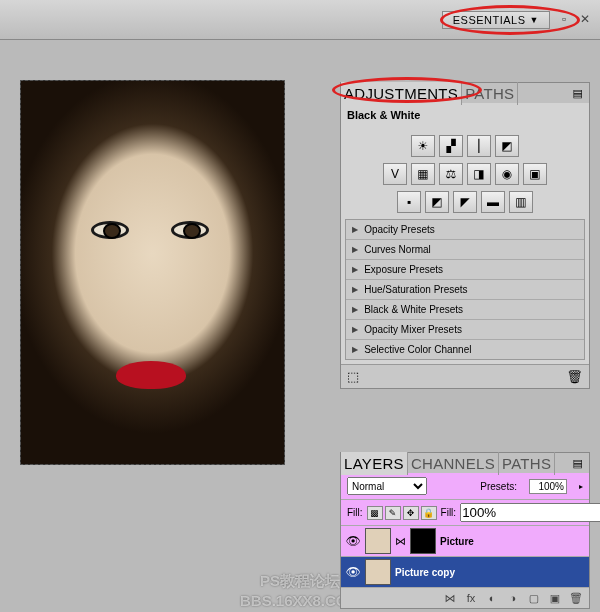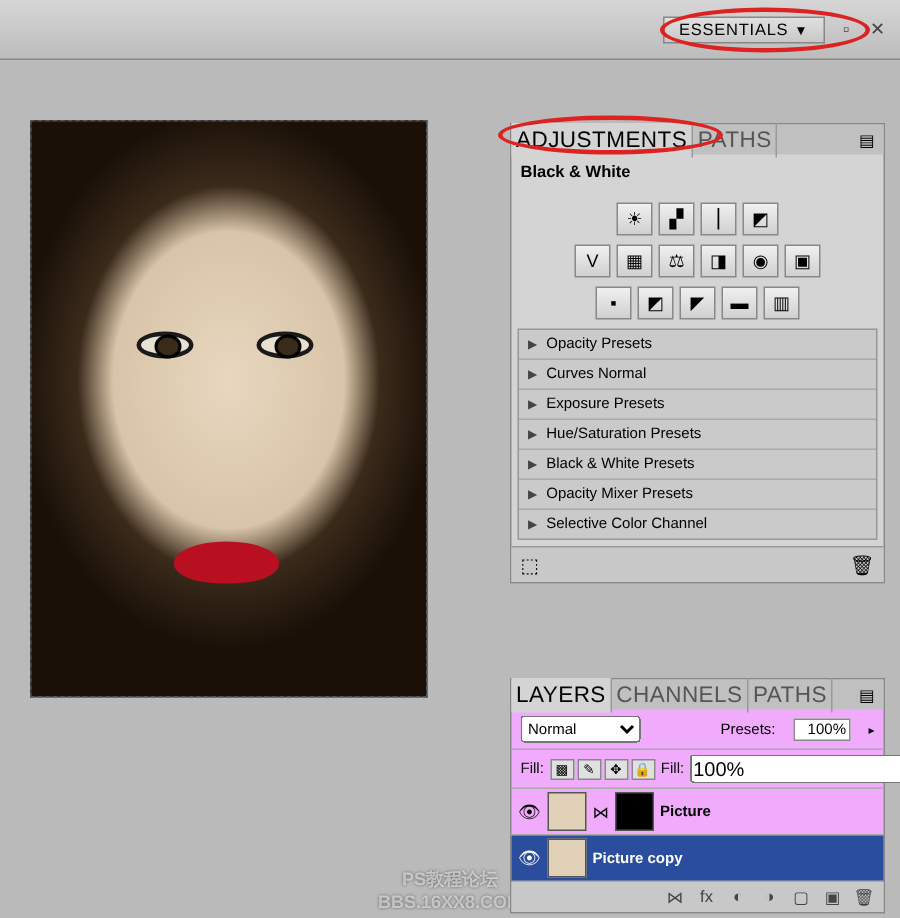--- a/index.html
+++ b/index.html
@@ -8,21 +8,21 @@
 .workspace-btn { position: absolute; right: 50px; top: 11px; background: linear-gradient(#e0e0e0,#c8c8c8); border: 1px solid #888; padding: 2px 10px; font-size: 11px; letter-spacing: 0.5px; cursor: pointer; display:flex; align-items:center; gap:4px;}
 .workspace-btn .arrow { font-size: 9px; }
 .win-icons { position: absolute; right: 8px; top: 12px; display: flex; gap: 6px; }
 .win-icons span { width: 12px; height: 12px; font-size: 12px; color:#444; cursor:pointer;}
 .canvas { position: absolute; left: 20px; top: 80px; width: 265px; height: 385px; background:#333; border: 1px dashed #555; overflow:hidden;}
 .face { width:100%; height:100%; background: radial-gradient(ellipse 140px 180px at 50% 45%, #e8d8c0 0%, #d8c4a8 55%, #3a2a1a 72%, #1a1008 100%);}
 .eye { position:absolute; width:38px; height:18px; background:#e8e0d0; border-radius:50%; border:3px solid #1a1a1a; }
 .eye.left{ top:140px; left:70px;} .eye.right{ top:140px; left:150px;}
 .pupil{position:absolute;width:18px;height:16px;background:#3a2a1a;border-radius:50%;top:-1px;left:9px;border:2px solid #000;}
 .lips{position:absolute;top:280px;left:95px;width:70px;height:28px;background:#b81020;border-radius:50% 50% 45% 45%;}
-.watermark{position:absolute;bottom:2px;left:50%;transform:translateX(-50%);color:rgba(255,255,255,0.55);font-size:12px;text-align:center;line-height:1.3;font-weight:bold;text-shadow:0 0 2px rgba(0,0,0,0.5);}
+.watermark{position:absolute;bottom:2px;left:50%;transform:translateX(-50%);color:rgba(255,255,255,0.55);font-size:15px;text-align:center;line-height:1.3;font-weight:bold;text-shadow:0 0 2px rgba(0,0,0,0.5);}
 
 .panel { position: absolute; right: 10px; top: 82px; width: 250px; background: #d4d4d4; border: 1px solid #888; font-size: 10px;}
 .tabs { display: flex; background: #c0c0c0; height: 20px; align-items: center; }
 .tab { padding: 3px 3px; font-size: 15px; letter-spacing: 0.3px; border-right: 1px solid #999; color:#555; cursor:pointer;}
 .tab.active { background: #d4d4d4; color:#000;}
 .panel-menu { margin-left:auto; padding:0 6px; font-size:11px; cursor:pointer;}
 .panel-body { padding: 4px; }
 .title { font-size: 11px; font-weight: bold; padding: 2px 0 8px 2px;}
 .icon-row { display: flex; justify-content: center; gap: 4px; margin: 6px 0; }
 .ibtn { width: 24px; height: 22px; background: linear-gradient(#f0f0f0,#d0d0d0); border: 1px solid #888; display:flex; align-items:center; justify-content:center; font-size:12px; cursor:pointer;}

